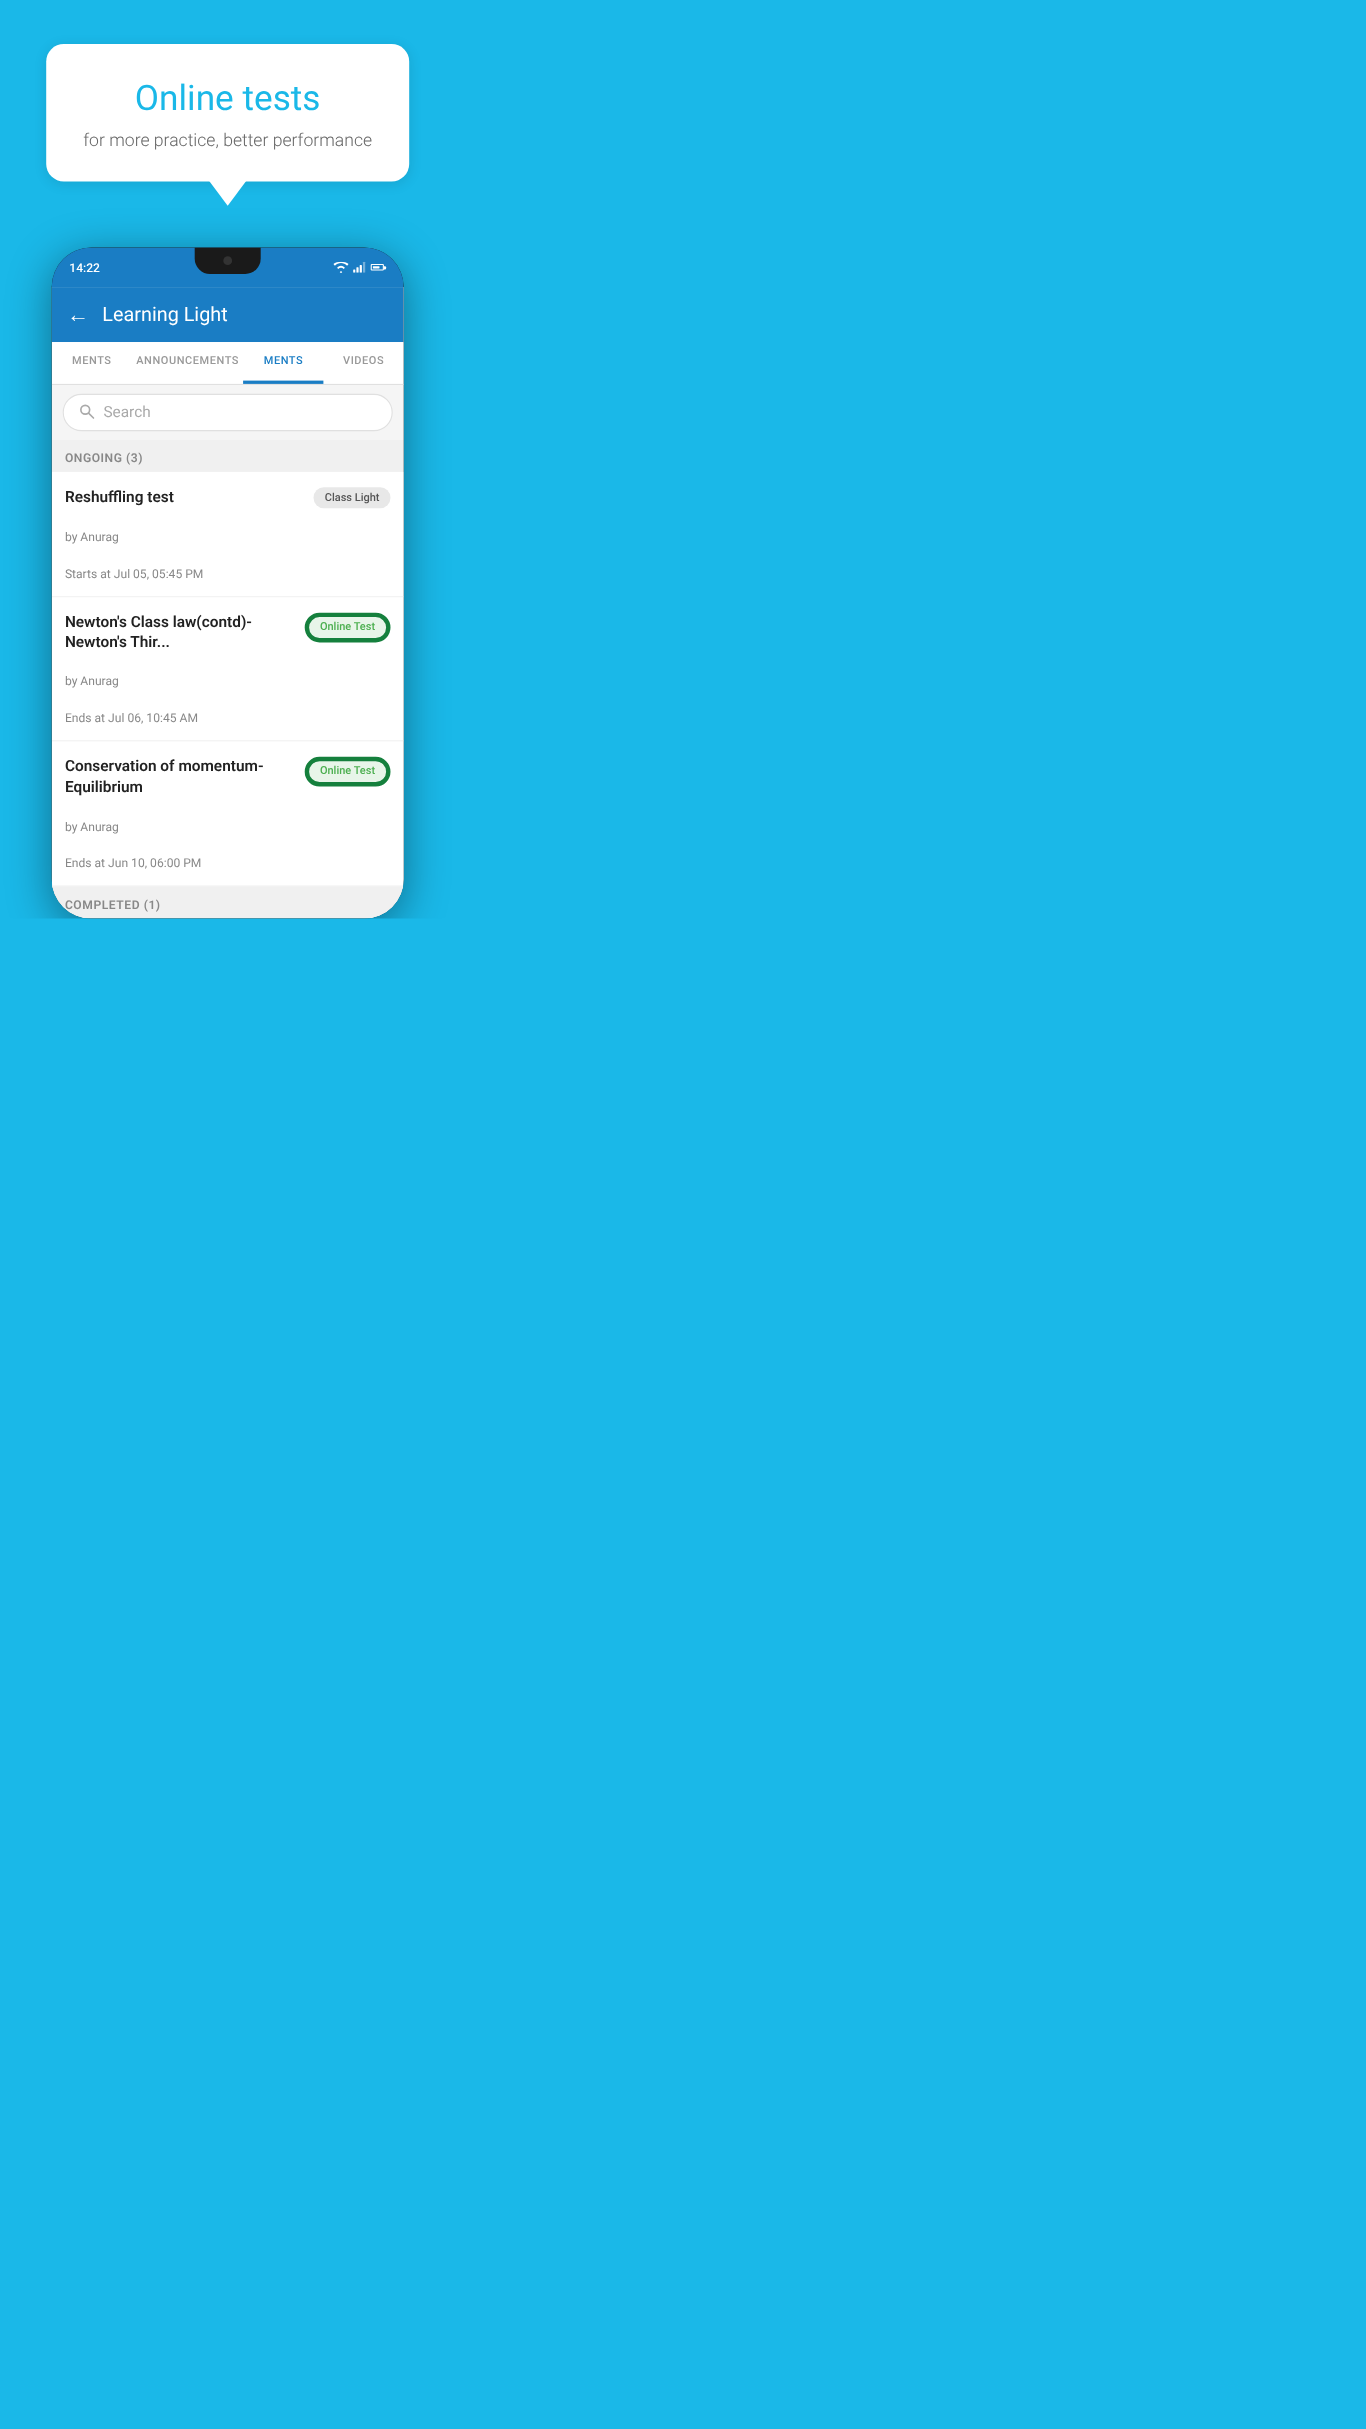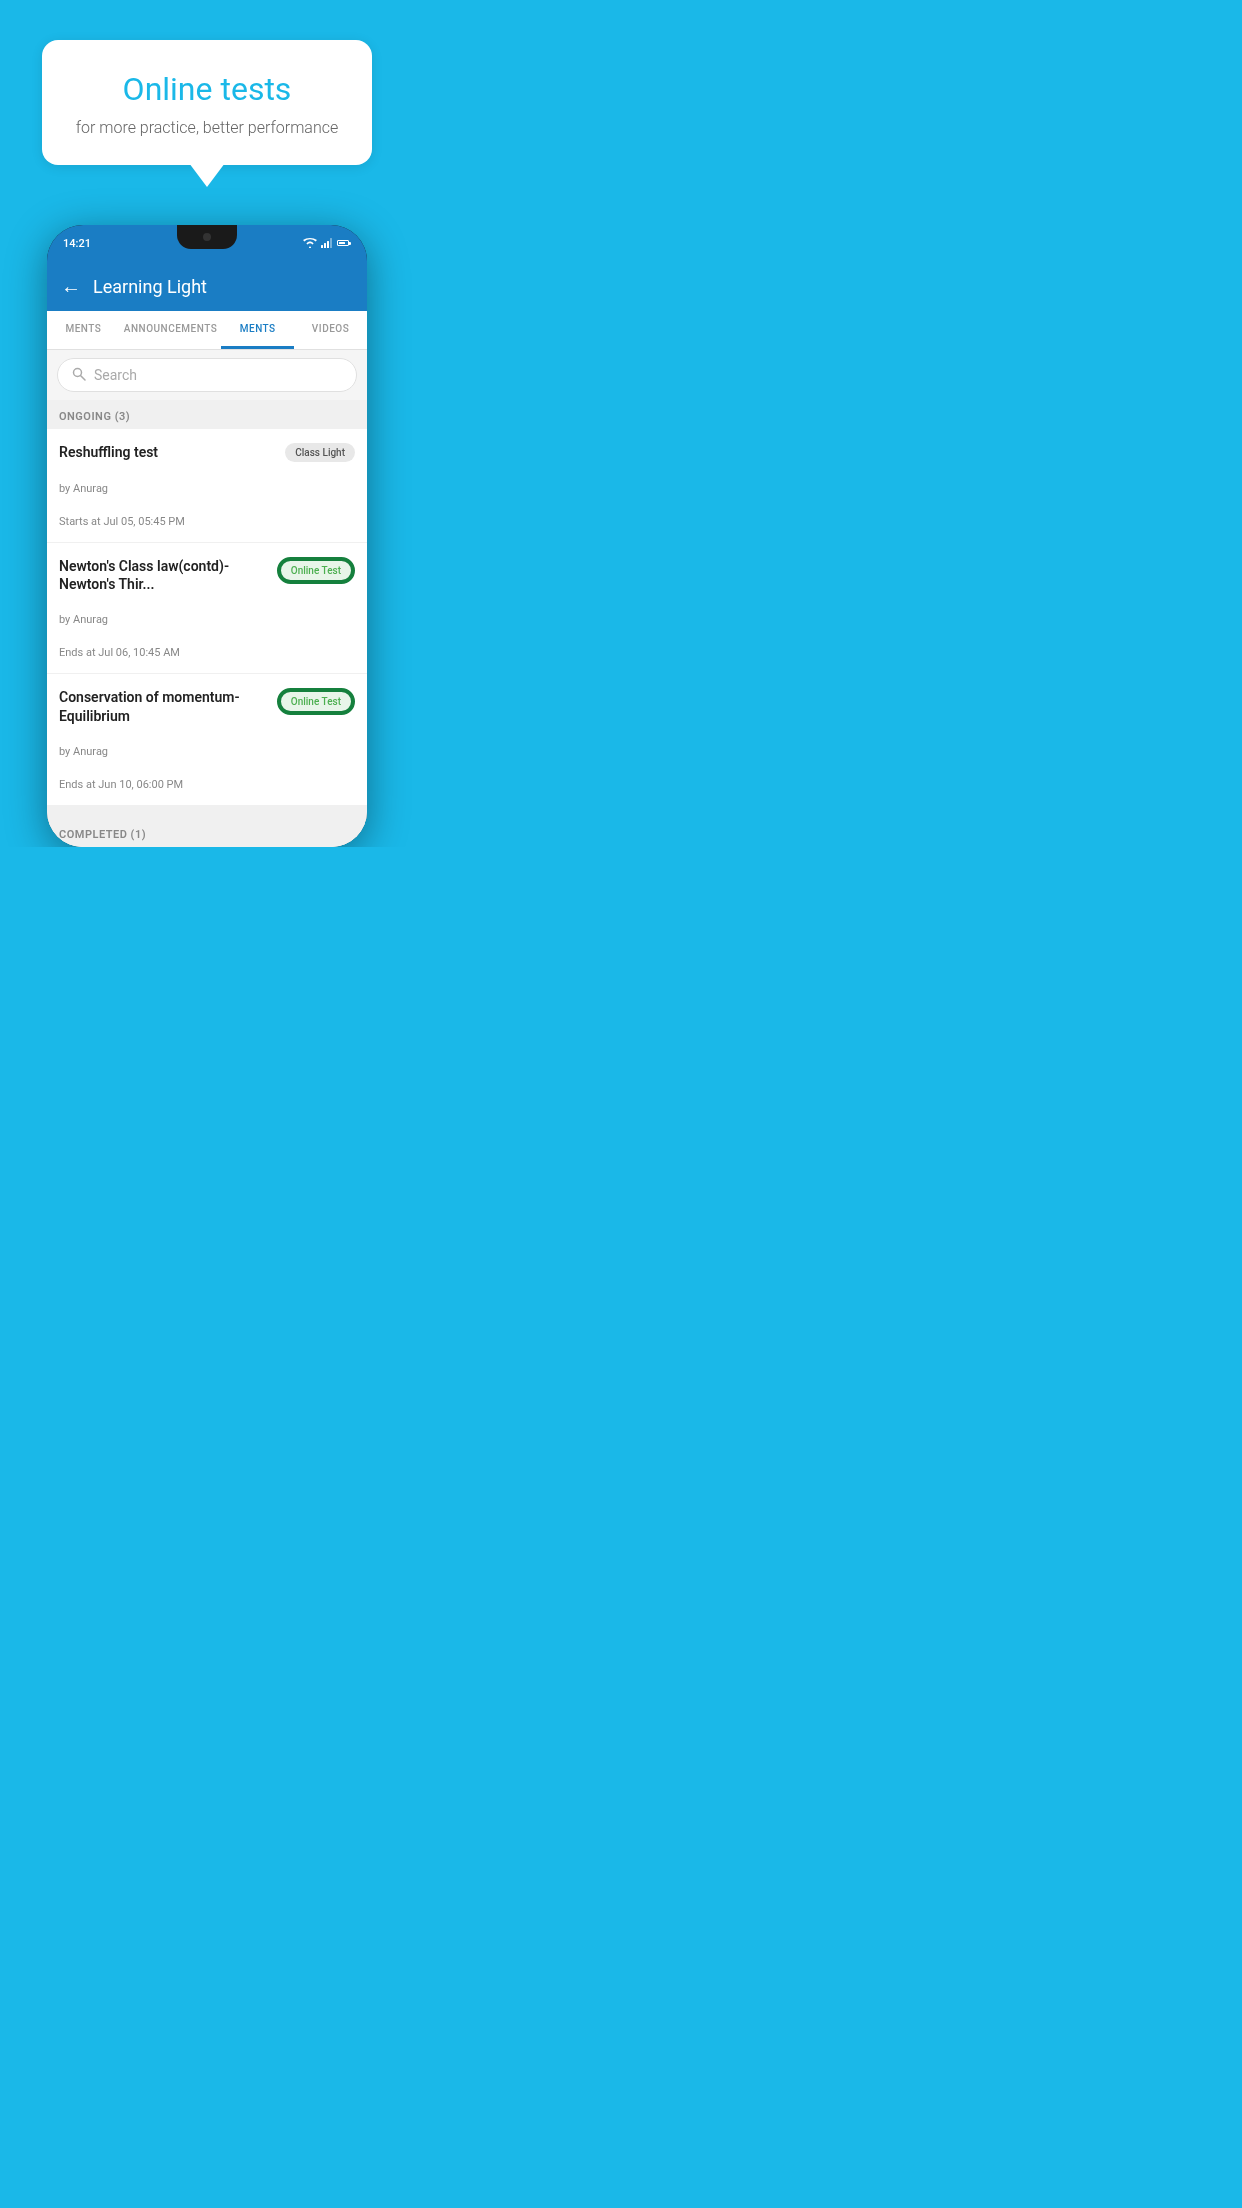--- a/index.html
+++ b/index.html
@@ -257,21 +257,20 @@
       margin-top: 20px;
     }
 
     .completed-header {
       padding: 10px 12px 6px;
       font-size: 11px;
       font-weight: 600;
       color: #888;
       letter-spacing: 0.5px;
       background: #f0f0f0;
-      margin-top: 12px;
     }
 
     .phone-inner {
       background: white;
       min-height: 520px;
       display: flex;
       flex-direction: column;
       border-radius: 0 0 28px 28px;
       overflow: hidden;
     }
@@ -313,21 +312,21 @@
   <div class="speech-bubble">
     <div class="bubble-title">Online tests</div>
     <div class="bubble-subtitle">for more practice, better performance</div>
   </div>
 </div>
 
 <div class="phone-wrapper">
   <div class="phone">
 
     <div class="phone-top-bar">
-      <span class="status-time">14:21</span>
+      <span class="status-time">14:22</span>
       <div class="phone-notch">
         <div class="phone-camera"></div>
       </div>
       <div class="status-icons">
 
         <svg width="14" height="10" viewBox="0 0 14 10">
           <path d="M7 8.5a1 1 0 1 0 0 2 1 1 0 0 0 0-2z" fill="white"></path>
           <path d="M4.5 6.5C5.3 5.7 6.1 5.3 7 5.3s1.7.4 2.5 1.2l1.1-1.1C9.4 4.1 8.3 3.5 7 3.5s-2.4.6-3.6 1.9L4.5 6.5z" fill="white"></path>
           <path d="M1.5 3.5C3 2 4.9 1.2 7 1.2s4 .8 5.5 2.3L14 2C12.1.7 9.7 0 7 0S1.9.7 0 2l1.5 1.5z" fill="white"></path>
         </svg>

